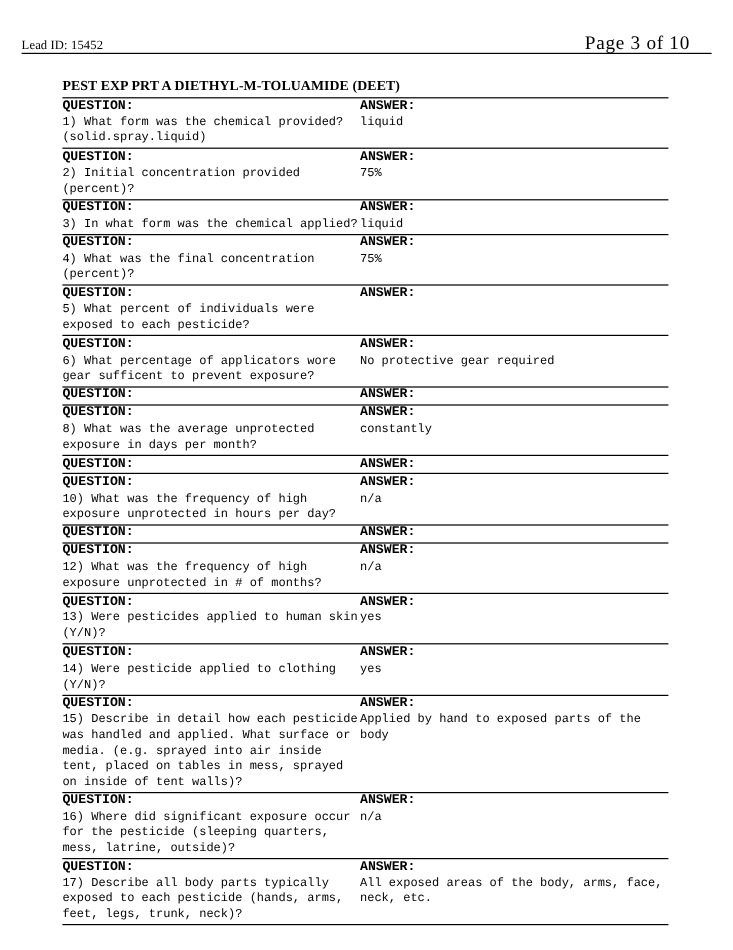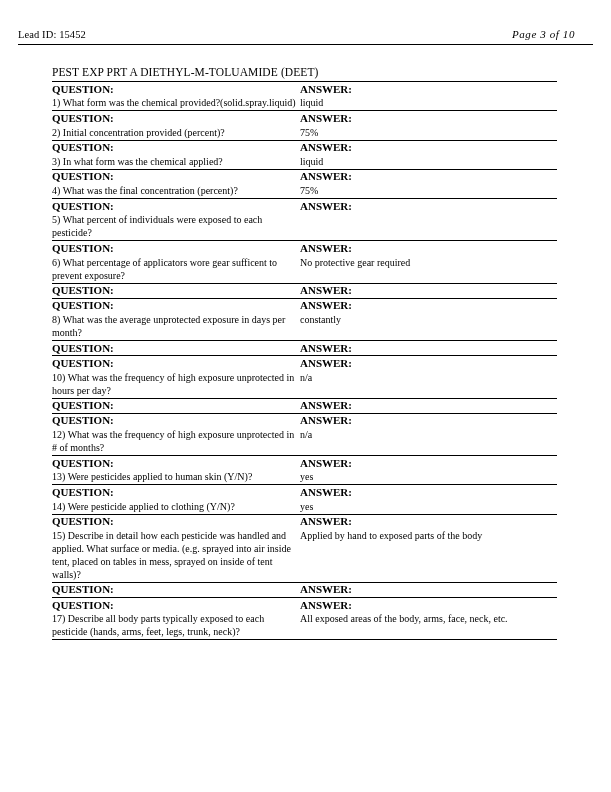--- a/index.html
+++ b/index.html
@@ -33,52 +33,52 @@
     font-size: 10.5px;
     letter-spacing: 0.1px;
   }
   .lead-id {
     font-family: "Liberation Serif", serif;
     font-size: 10.5px;
     white-space: nowrap;
   }
   .page-num {
     font-family: "Liberation Serif", serif;
-    font-size: 11px;
+    font-size: 16px;
     white-space: nowrap;
     letter-spacing: 0.6px;
     padding-right: 18px;
-    font-style: italic;
   }
   .hr-top {
     position: absolute;
     left: 18px;
     top: 44px;
     width: 575px;
     height: 1px;
     background: #000;
   }
   .content {
     position: absolute;
     left: 52px;
     top: 66px;
     width: 505px;
   }
   .doc-title {
     font-size: 11.5px;
-    font-weight: normal;
+    font-weight: bold;
     font-family: "Liberation Serif", serif;
     letter-spacing: 0.1px;
     margin-bottom: 3px;
     white-space: nowrap;
   }
   .qa-table {
     width: 100%;
     border-collapse: collapse;
     table-layout: fixed;
+    font-family: Liberation Mono, monospace;
   }
   .qa-table td {
     vertical-align: top;
     padding: 0 0 0 0;
     font-size: 11px;
     line-height: 1.18;
   }
   .col-q { width: 248px; padding-right: 6px; }
   .col-a { width: 257px; }
   .lbl {
@@ -228,20 +228,24 @@
             <td class="col-a"><span class="lbl">ANSWER:</span></td>
           </tr>
           <tr class="text-row">
             <td class="col-q"><span class="txt">15) Describe in detail how each pesticide was handled and applied.  What surface or media. (e.g. sprayed into air inside tent, placed on tables in mess, sprayed on inside of tent walls)?</span></td>
             <td class="col-a"><span class="txt">Applied by hand to exposed parts of the body</span></td>
           </tr>
           <tr class="label-row">
             <td class="col-q"><span class="lbl">QUESTION:</span></td>
             <td class="col-a"><span class="lbl">ANSWER:</span></td>
           </tr>
+          <tr class="text-row">
+            <td class="col-q"><span class="txt">16) Where did significant exposure occur for the pesticide (sleeping quarters, mess, latrine, outside)?</span></td>
+            <td class="col-a"><span class="txt">n/a</span></td>
+          </tr>
           <tr class="label-row">
             <td class="col-q"><span class="lbl">QUESTION:</span></td>
             <td class="col-a"><span class="lbl">ANSWER:</span></td>
           </tr>
           <tr class="text-row">
             <td class="col-q"><span class="txt">17) Describe all body parts typically exposed to each pesticide (hands, arms, feet, legs, trunk, neck)?</span></td>
             <td class="col-a"><span class="txt">All exposed areas of the body, arms, face, neck, etc.</span></td>
           </tr>
         </tbody>
     </table>

